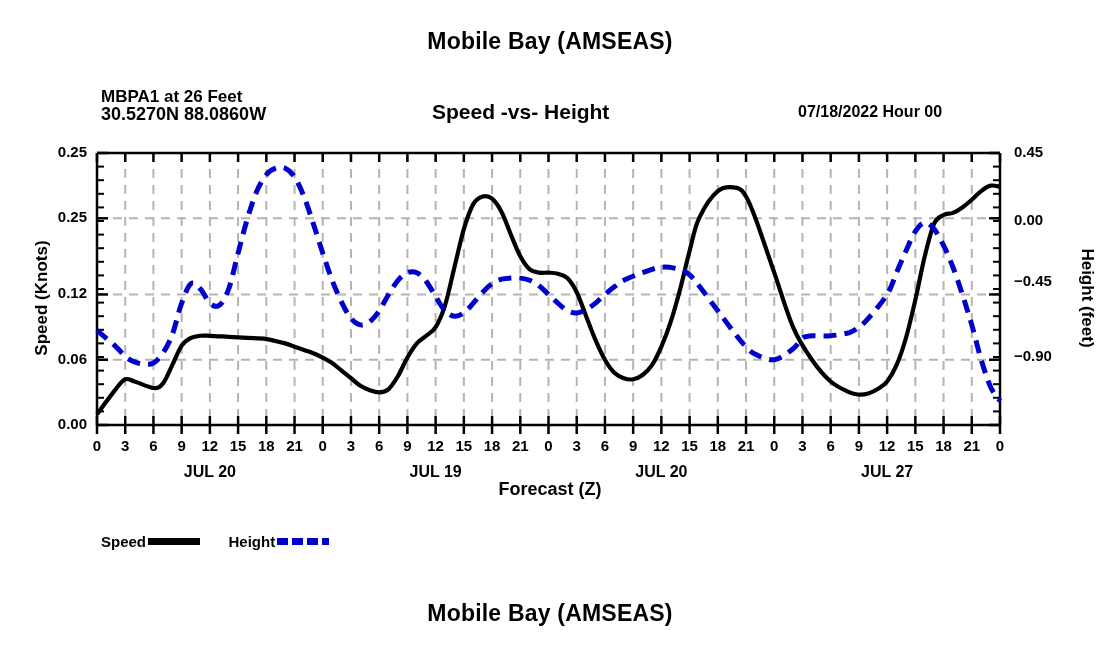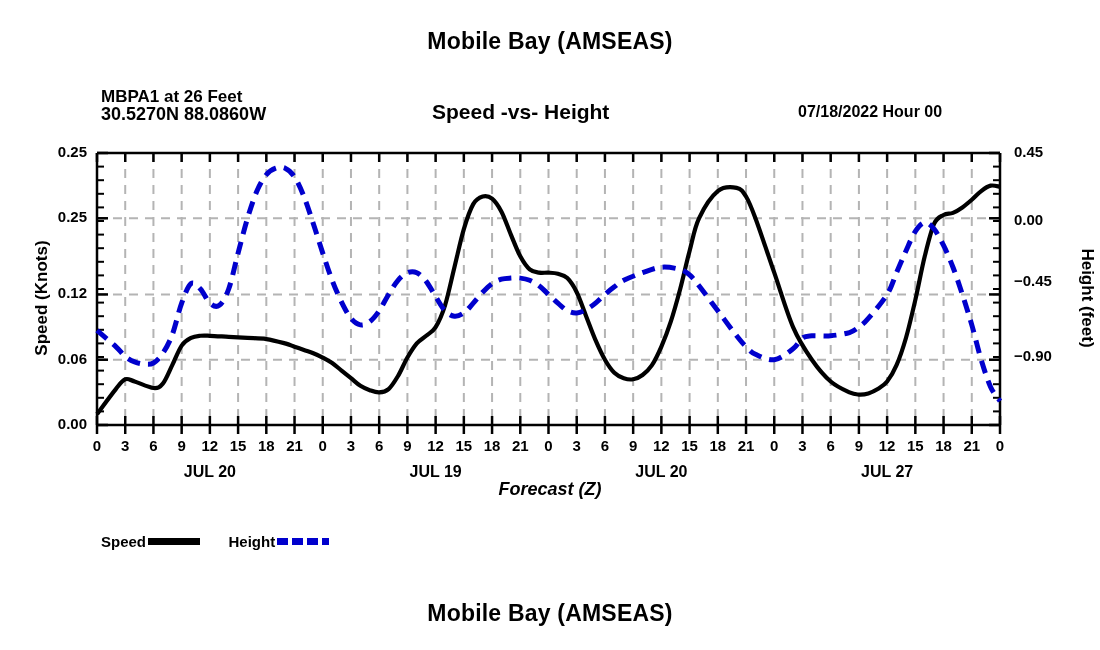--- a/index.html
+++ b/index.html
@@ -24,21 +24,21 @@
   #ylabel-left{
     left:-68px;top:288px;width:220px;text-align:center;
     transform:rotate(-90deg);transform-origin:center center;
     font-size:17px;font-weight:bold;
   }
   #ylabel-right{
     left:977px;top:288px;width:220px;text-align:center;
     transform:rotate(90deg);transform-origin:center center;
     font-size:17px;font-weight:bold;
   }
-  #xlabel{left:0;top:479px;width:1100px;text-align:center;font-size:18px;font-weight:bold;font-style:italic;}
+  #xlabel{left:0;top:479px;width:1100px;text-align:center;font-size:18px;font-weight:bold;}
   #plot-wrap{left:0;top:0;width:1100px;height:650px;}
   .ytick-left{
     position:absolute;width:74px;text-align:right;
     font-size:15px;font-weight:bold;
   }
   .ytick-right{
     position:absolute;width:74px;text-align:left;
     font-size:15px;font-weight:bold;
   }
   .xtick{

